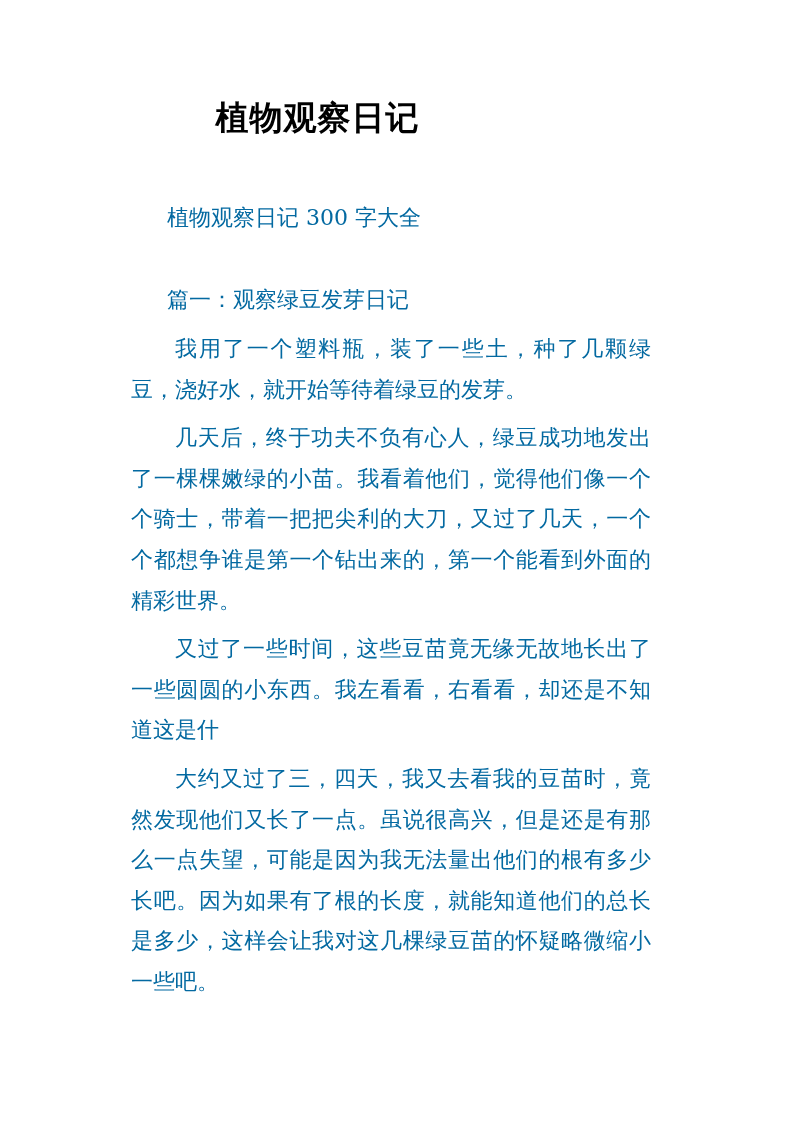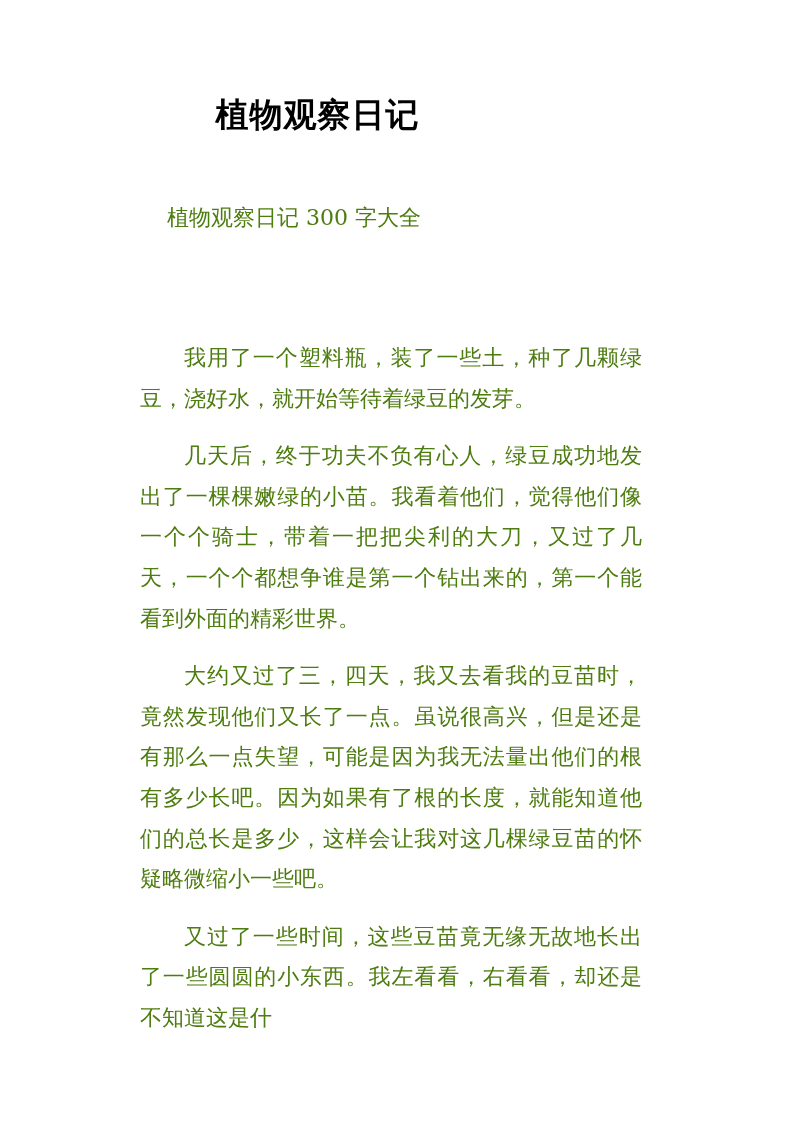--- a/index.html
+++ b/index.html
@@ -1,40 +1,41 @@
 <!DOCTYPE html>
 <html><head>
 <meta charset="utf-8">
 <style>
   html, body { margin: 0; padding: 0; background: #ffffff; }
   body { width: 800px; height: 1132px; overflow: hidden; position: relative; color: #111; }
   .page { position: absolute; left: 0; top: 0; width: 800px; height: 1132px; background: #fff; }
   .title {
     position: absolute; left: 0; top: 96px; width: 635px; text-align: center;
-    font-family: Liberation Mono, monospace; font-weight: bold; font-size: 33px; line-height: 44px;
+    font-family: Liberation Sans, sans-serif; font-weight: bold; font-size: 33px; line-height: 44px;
     letter-spacing: 1px; color: #000;
   }
   .body-text {
     position: absolute; left: 123px; width: 536px;
-    font-family: "DejaVu Serif", serif; font-size: 22px; line-height: 40.6px; color: #4d7c0f;
+    font-family: "DejaVu Serif", serif; font-size: 22px; line-height: 40.6px; color: #0369a1;
   }
   .subtitle { top: 198px; }
   .chapter { top: 280px; }
   .paras { top: 321px; }
-  .para { margin: 17px; text-indent: 44px; text-align: justify; text-justify: inter-character; word-break: break-all; }
+  .para { margin: 8px; text-indent: 44px; text-align: justify; text-justify: inter-character; word-break: break-all; }
   .indent { text-indent: 44px; margin: 0; }
 </style>
 </head>
 <body>
 
 <div class="page">
   <div class="title">植物观察日记</div>
 
   <div class="body-text subtitle indent">植物观察日记 300 字大全</div>
 
+  <div class="body-text chapter indent">篇一：观察绿豆发芽日记</div>
 
   <div class="body-text paras">
     <p class="para">我用了一个塑料瓶，装了一些土，种了几颗绿豆，浇好水，就开始等待着绿豆的发芽。</p>
     <p class="para">几天后，终于功夫不负有心人，绿豆成功地发出了一棵棵嫩绿的小苗。我看着他们，觉得他们像一个个骑士，带着一把把尖利的大刀，又过了几天，一个个都想争谁是第一个钻出来的，第一个能看到外面的精彩世界。</p>
+    <p class="para">又过了一些时间，这些豆苗竟无缘无故地长出了一些圆圆的小东西。我左看看，右看看，却还是不知道这是什</p>
     <p class="para">大约又过了三，四天，我又去看我的豆苗时，竟然发现他们又长了一点。虽说很高兴，但是还是有那么一点失望，可能是因为我无法量出他们的根有多少长吧。因为如果有了根的长度，就能知道他们的总长是多少，这样会让我对这几棵绿豆苗的怀疑略微缩小一些吧。</p>
-    <p class="para">又过了一些时间，这些豆苗竟无缘无故地长出了一些圆圆的小东西。我左看看，右看看，却还是不知道这是什</p>
   </div>
 </div>
 
 </body></html>

